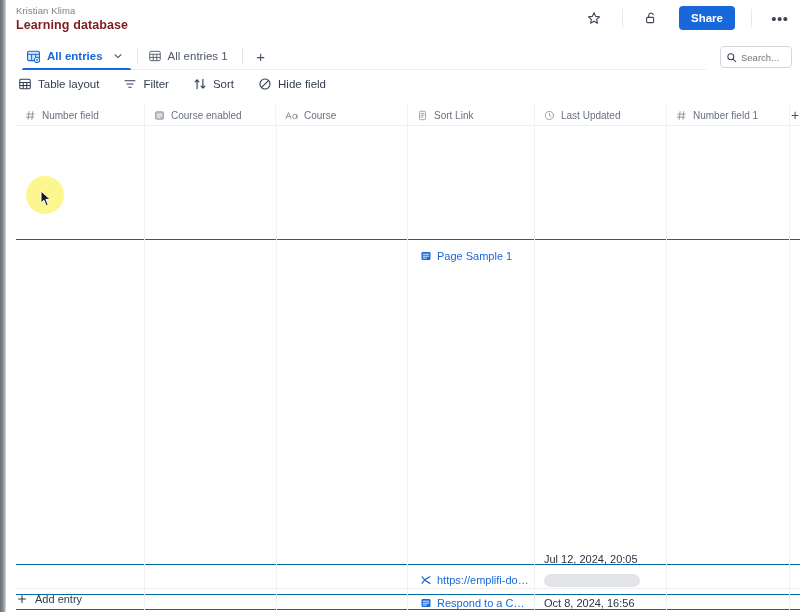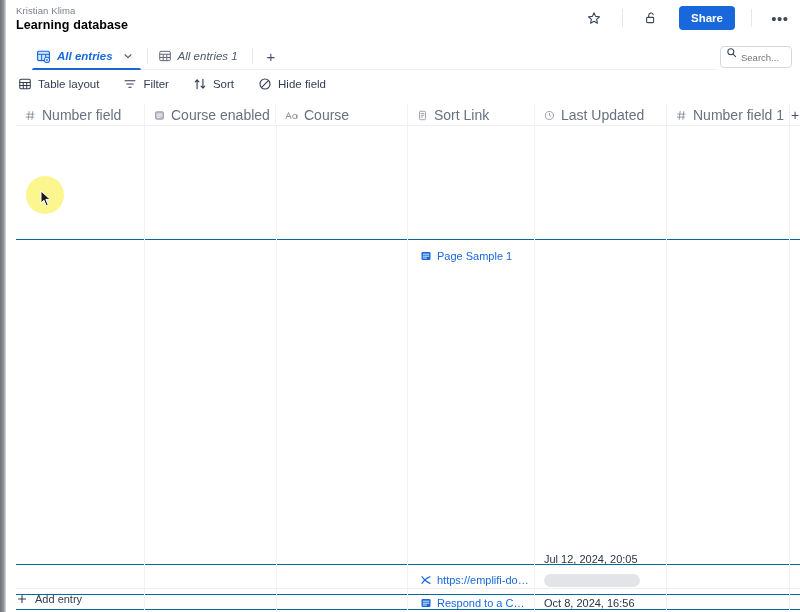--- a/index.html
+++ b/index.html
@@ -18,21 +18,21 @@
   }
 
   
   .header { position:absolute; left:0; top:0; width:800px; height:40px; }
   .breadcrumb {
     position:absolute; left:16px; top:5px;
     font-size:9.5px; color:#7a818c; letter-spacing:.1px;
   }
   .page-title {
     position:absolute; left:16px; top:18px;
-    font-size:12.5px; font-weight:700; color:#000000; letter-spacing:.1px;
+    font-size:12.5px; font-weight:700; color:#7f1d1d; letter-spacing:.1px;
   }
   .header-actions {
     position:absolute; right:8px; top:6px;
     display:flex; align-items:center; gap:16px;
   }
   .icon-btn {
     width:24px; height:24px; border-radius:4px;
     display:flex; align-items:center; justify-content:center;
     cursor:pointer; color:#3c4759;
   }
@@ -40,21 +40,21 @@
   .share-btn {
     background:#1868db; color:#fff; border:none; border-radius:4px;
     height:24px; padding:0 12px; font-size:11.5px; font-weight:600;
     font-family:"Liberation Sans", sans-serif; cursor:pointer;
     display:flex; align-items:center;
   }
   .dots { font-size:15px; line-height:1; color:#3c4759; letter-spacing:.5px; }
 
   
   .tabbar {
-    position:absolute; left:16px; top:42px; width:700px; height:28px;font-style:italic;
+    position:absolute; left:6px; top:42px; width:700px; height:28px;
   }
   .tabbar-inner { position:absolute; left:16px; top:0; display:flex; align-items:stretch; height:28px; }
   .tab {
     display:flex; align-items:center; gap:6px; padding:0 8px 0 4px;
     height:28px; cursor:pointer; font-size:11.5px; color:#505867;
     position:relative;
   }
   .tab.active { color:#1868db; font-weight:600; }
   .tab.active:after {
     content:""; position:absolute; left:0; right:0; bottom:0;
@@ -67,21 +67,21 @@
     width:24px; height:28px; cursor:pointer; color:#44506a; font-size:15px;
   }
   .tabbar-rule {
     position:absolute; left:16px; right:0; bottom:0; height:1px; background:#eceef2;
   }
 
   
   .search-box {
     position:absolute; right:8px; top:46px;
     width:72px; height:22px; border:1px solid #d4d8de; border-radius:4px;
-    display:flex; gap:4px; padding:0 5px; background:#fff;
+    display:flex; align-items:center; gap:4px; padding:0 5px; background:#fff;
   }
   .search-box input {
     border:none; outline:none; width:100%; font-size:9.5px; color:#4a5costs;
     color:#6b7280; font-family:"Liberation Sans", sans-serif; background:transparent;
   }
 
   
   .toolbar {
     position:absolute; left:16px; top:72px; height:24px;
     display:flex; align-items:center; gap:20px;
@@ -94,21 +94,21 @@
 
   
   .table-wrap {
     position:absolute; left:16px; top:104px; width:784px; height:484px;
     background:#fff;
   }
   .grid-row { display:flex; }
   .thead { height:22px; border-bottom:1px solid #eceef2; }
   .th {
     display:flex; align-items:center; gap:6px;
-    font-size:14px; color:#68717f;
+    font-size:10px; color:#68717f;
     border-right:1px solid #f1f2f5;
     padding-left:9px; height:22px; flex:0 0 auto;
     cursor:pointer; overflow:hidden; white-space:nowrap;
   }
   .th-add {
     width:33px; display:flex; align-items:center; justify-content:center;
     color:#44506a; font-size:14px; cursor:pointer; height:22px;
   }
   .td {
     border-right:1px solid #f1f2f5;

